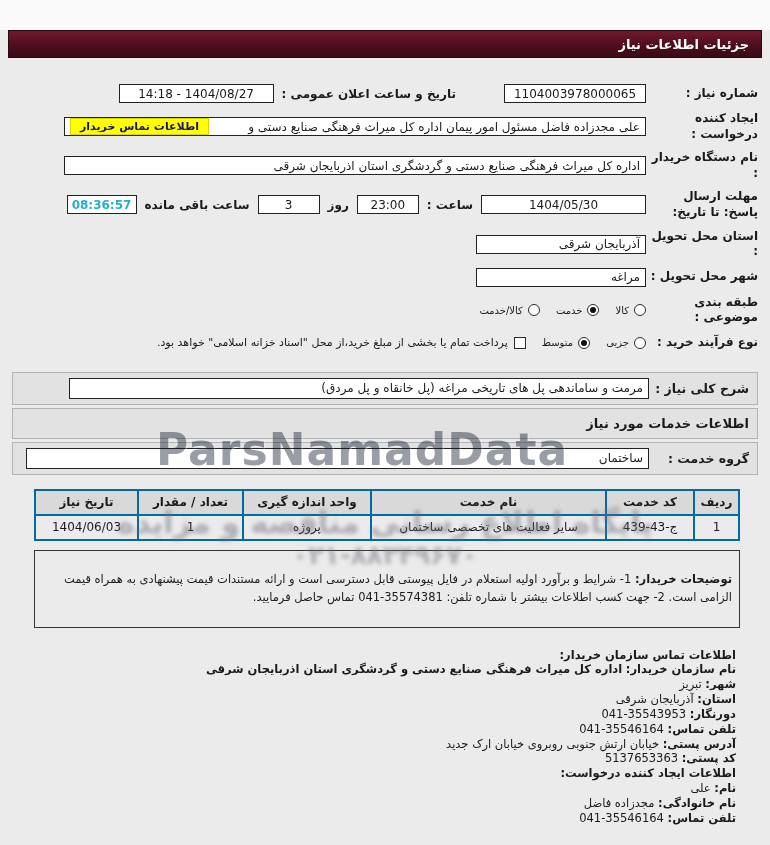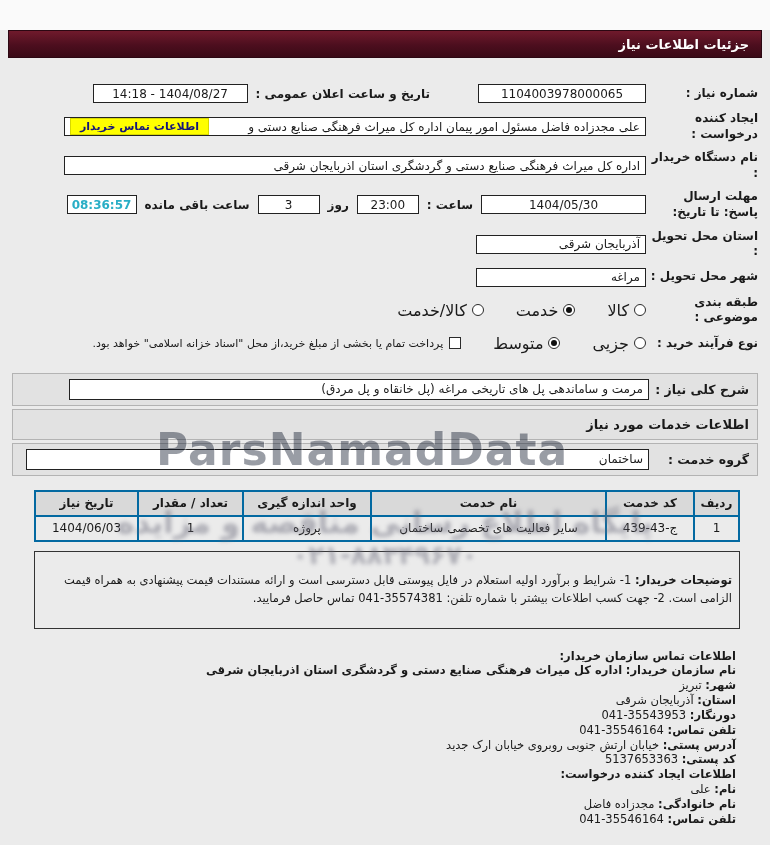--- a/index.html
+++ b/index.html
@@ -23,38 +23,38 @@
   .frow { display:flex; align-items:center; margin-bottom:8px; min-height:18px; }
   .flabel { width:112px; flex:none; font-weight:bold; font-size:12px; line-height:1.3; }
   .ilabel { font-weight:bold; font-size:12px; margin:0 8px; flex:none; white-space:nowrap; }
   .fbox {
     background:#ffffff; border:1px solid #222222; height:19px;
     display:flex; align-items:center; font-size:12px; padding:0 5px;
     white-space:nowrap; overflow:hidden; flex:none;
   }
   .center { justify-content:center; }
   .num { direction:ltr; unicode-bidi:embed; }
-  .w160{width:168px} .w155{width:155px} .w165{width:165px}
+  .w160{width:142px} .w155{width:155px} .w165{width:165px}
   .w62{width:62px} .w70{width:70px} .w170{width:170px}
   .grow { flex:1; margin-left:52px; }
   .between { justify-content:space-between; }
   .mr48 { margin-right:48px; }
   .timer { color:#29aec6; font-weight:bold; }
   .ylink {
     background:#ffff00; border:1px solid #d8d800; color:#15157a;
     font-weight:bold; font-size:11px; padding:0 9px; line-height:15px;
     white-space:nowrap; cursor:pointer;
   }
   .radio {
     width:12px; height:12px; border:1px solid #2b2b2b; border-radius:50%;
     background:#fff; margin-left:5px; position:relative; flex:none;
   }
   .radio.on::after { content:""; position:absolute; top:2px; left:2px; right:2px; bottom:2px; border-radius:50%; background:#101010; }
   .checkbox { width:12px; height:12px; border:1px solid #2b2b2b; background:#fff; margin-left:6px; flex:none; }
-  .opt { font-size:16px; margin-left:32px; flex:none; white-space:nowrap; }
+  .opt { font-size:10px; margin-left:16px; flex:none; white-space:nowrap; }
   .opt.small { font-size:11px; margin-left:0; }
 
   .band {
     margin:0 0 3px; background:#e2e2e2; border:1px solid #b3b3b3;
     padding:5px 8px; display:flex; align-items:center;
   }
   .band.first { margin-top:20px; }
   .band-label { font-weight:bold; font-size:12.5px; width:100px; flex:none; }
   .band-title { font-weight:bold; font-size:13px; padding:2px 0; }
   .grow2 { flex:1; margin-left:48px; height:21px; }

